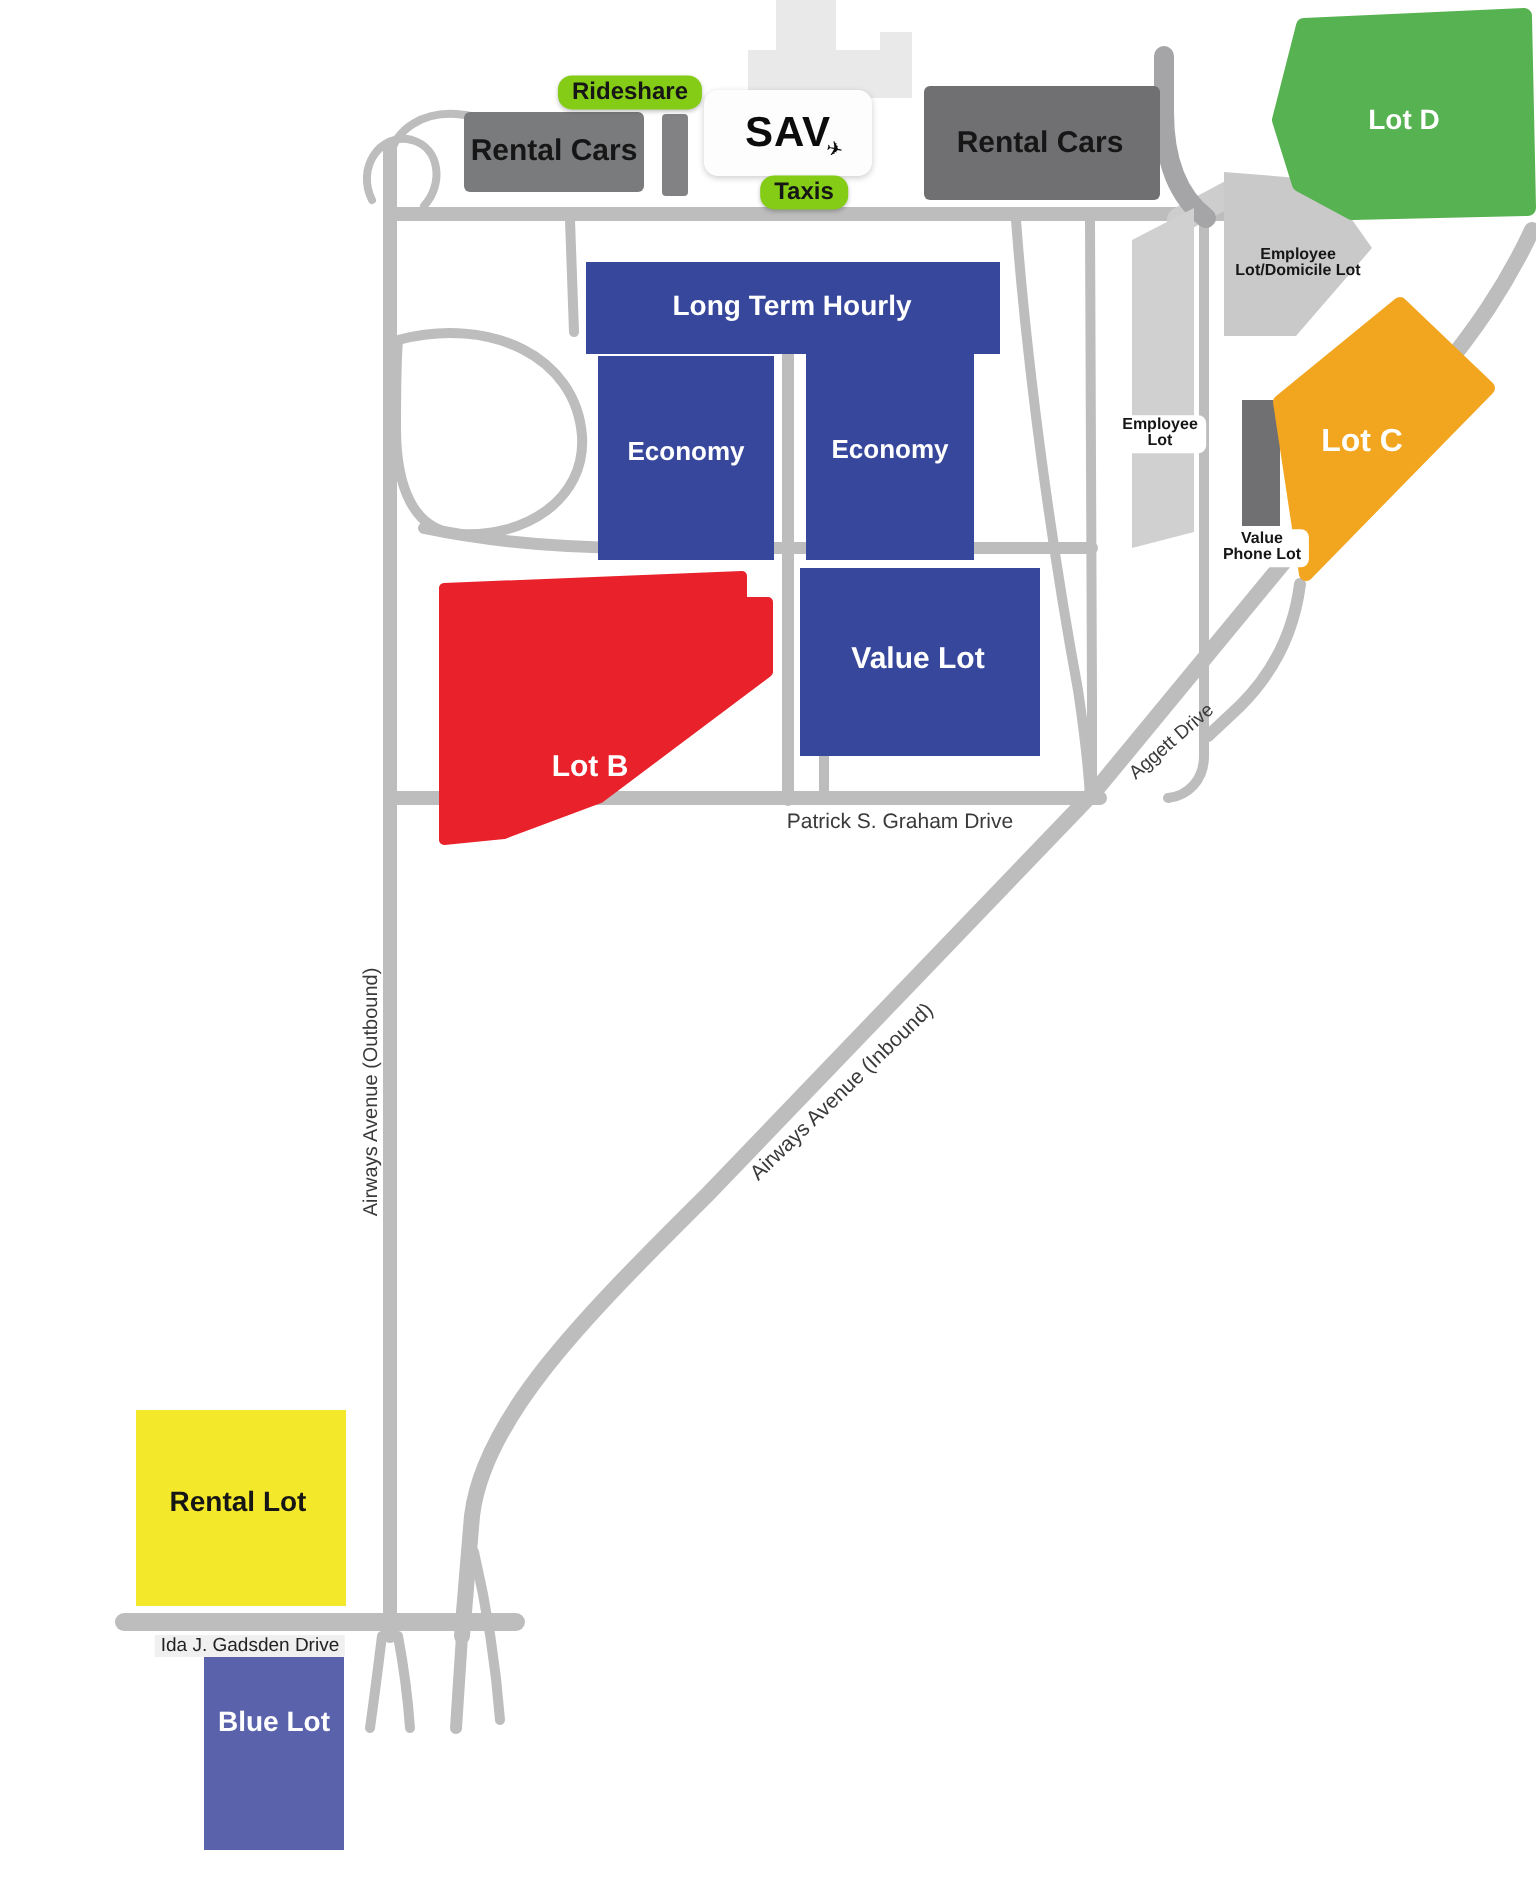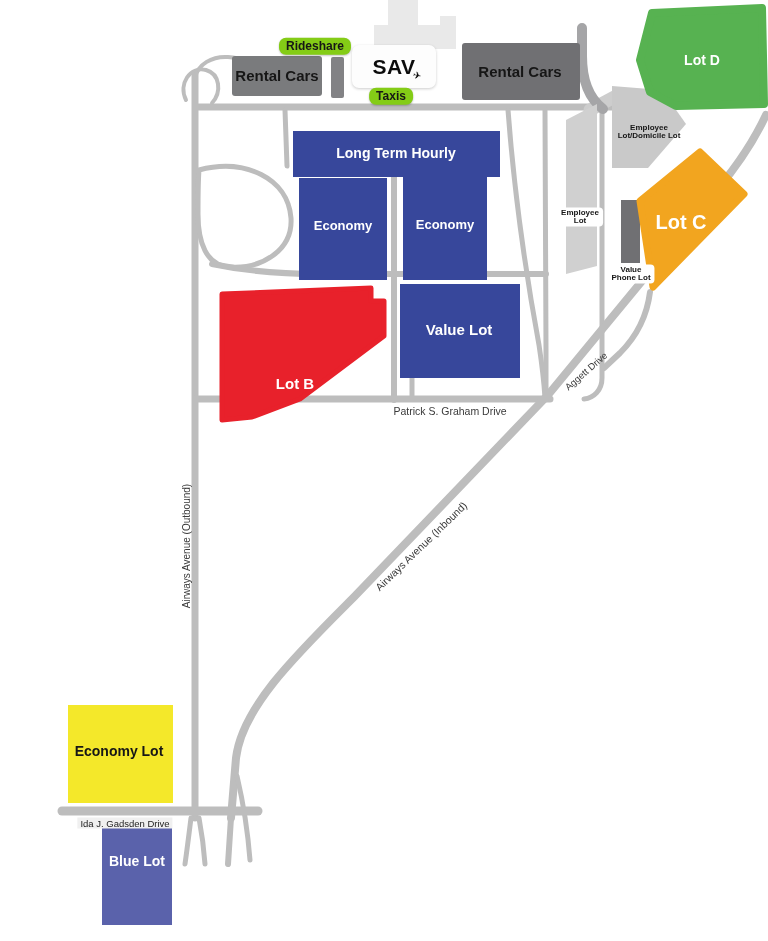--- a/index.html
+++ b/index.html
@@ -83,30 +83,30 @@
   </svg>
 
   <div id="sav-box">
     <span id="sav-text">
       <span>SAV</span><span id="sav-swoosh">✈</span>
     </span>
   </div>
 
   <div class="lbl dark pill" style="left:315px;top:46px;font-size:12px;">Rideshare</div>
   <div class="lbl dark" style="left:277px;top:76px;font-size:15px;">Rental Cars</div>
-  <div class="lbl dark pill" style="left:391px;top:96px;font-size:12px;">Taxis</div>
+  <div class="lbl dark pill" style="left:402px;top:96px;font-size:12px;">Taxis</div>
   <div class="lbl dark" style="left:520px;top:72px;font-size:15px;">Rental Cars</div>
   <div class="lbl white" style="left:702px;top:60px;font-size:14px;">Lot D</div>
 
   <div class="lbl dark" style="left:649px;top:132px;font-size:8px;">
     <div>Employee</div>
     <div>Lot/Domicile Lot</div>
   </div>
 
-  <div class="lbl white" style="left:681px;top:222px;font-size:20px;">Lot C</div>
+  <div class="lbl white" style="left:681px;top:222px;font-size:16px;">Lot C</div>
 
   <div class="lbl dark tag" style="left:580px;top:217px;font-size:8px;">
     <div>Employee</div>
     <div>Lot</div>
   </div>
 
   <div class="lbl dark tag" style="left:631px;top:274px;font-size:8px;">
     <div>Value</div>
     <div>Phone Lot</div>
   </div>
@@ -115,17 +115,17 @@
   <div class="lbl white" style="left:343px;top:226px;font-size:13px;">Economy</div>
   <div class="lbl white" style="left:445px;top:225px;font-size:13px;">Economy</div>
   <div class="lbl white" style="left:295px;top:338px;font-size:15px;margin-top:46px;">Lot B</div>
   <div class="lbl white" style="left:459px;top:330px;font-size:15px;">Value Lot</div>
 
   <div class="roadname" style="left:450px;top:411px;font-size:10.5px;">Patrick S. Graham Drive</div>
   <div class="roadname rot-ag" style="left:586px;top:371px;font-size:9.5px;">Aggett Drive</div>
   <div class="roadname rot-in" style="left:421px;top:546px;font-size:10.5px;">Airways Avenue (Inbound)</div>
   <div class="roadname rot-out" style="left:186px;top:546px;font-size:10px;">Airways Avenue (Outbound)</div>
 
-  <div class="lbl dark" style="left:119px;top:751px;font-size:14px;">Economy Lot</div>
+  <div class="lbl dark" style="left:119px;top:751px;font-size:14px;">Rental Lot</div>
   <div class="roadname" style="left:125px;top:823px;font-size:9.5px;background:#f0f0f0;padding:0 3px;color:#222;">Ida J. Gadsden Drive</div>
   <div class="lbl white" style="left:137px;top:861px;font-size:14px;">Blue Lot</div>
 
 </div>
 
 </body></html>

